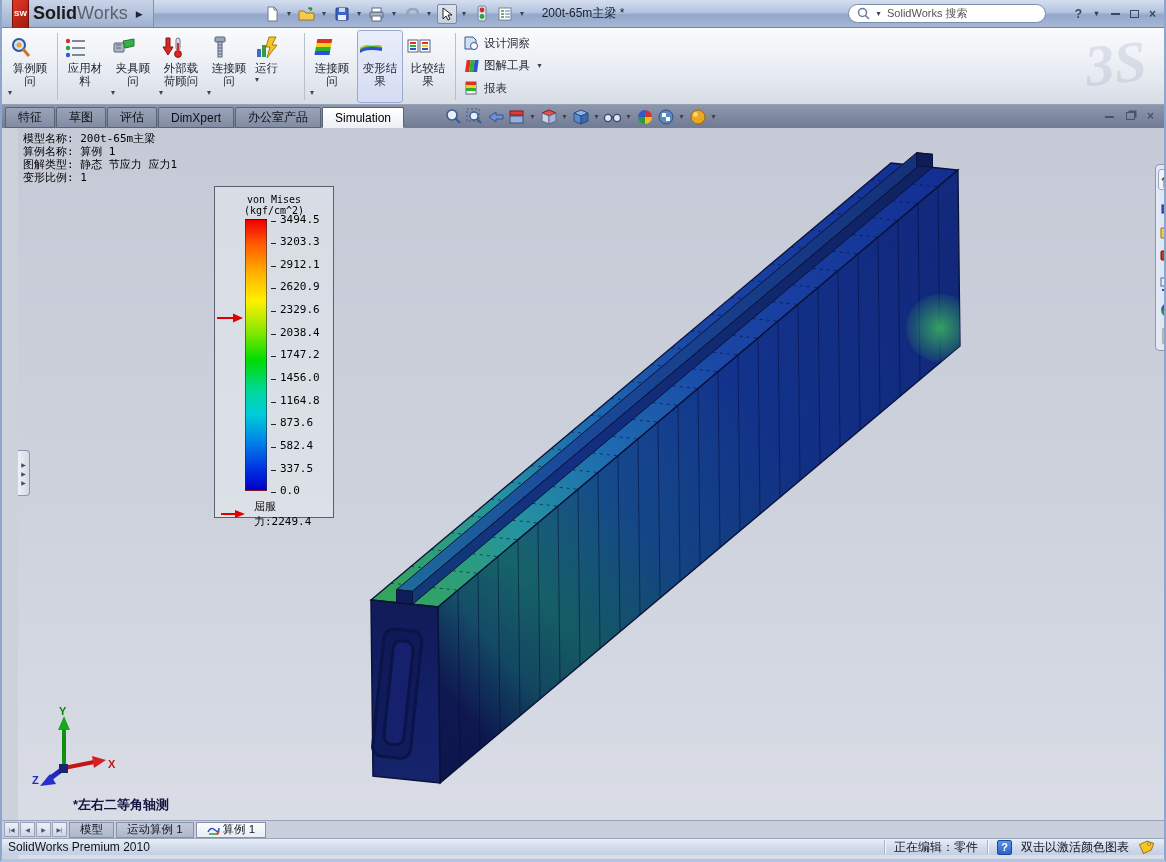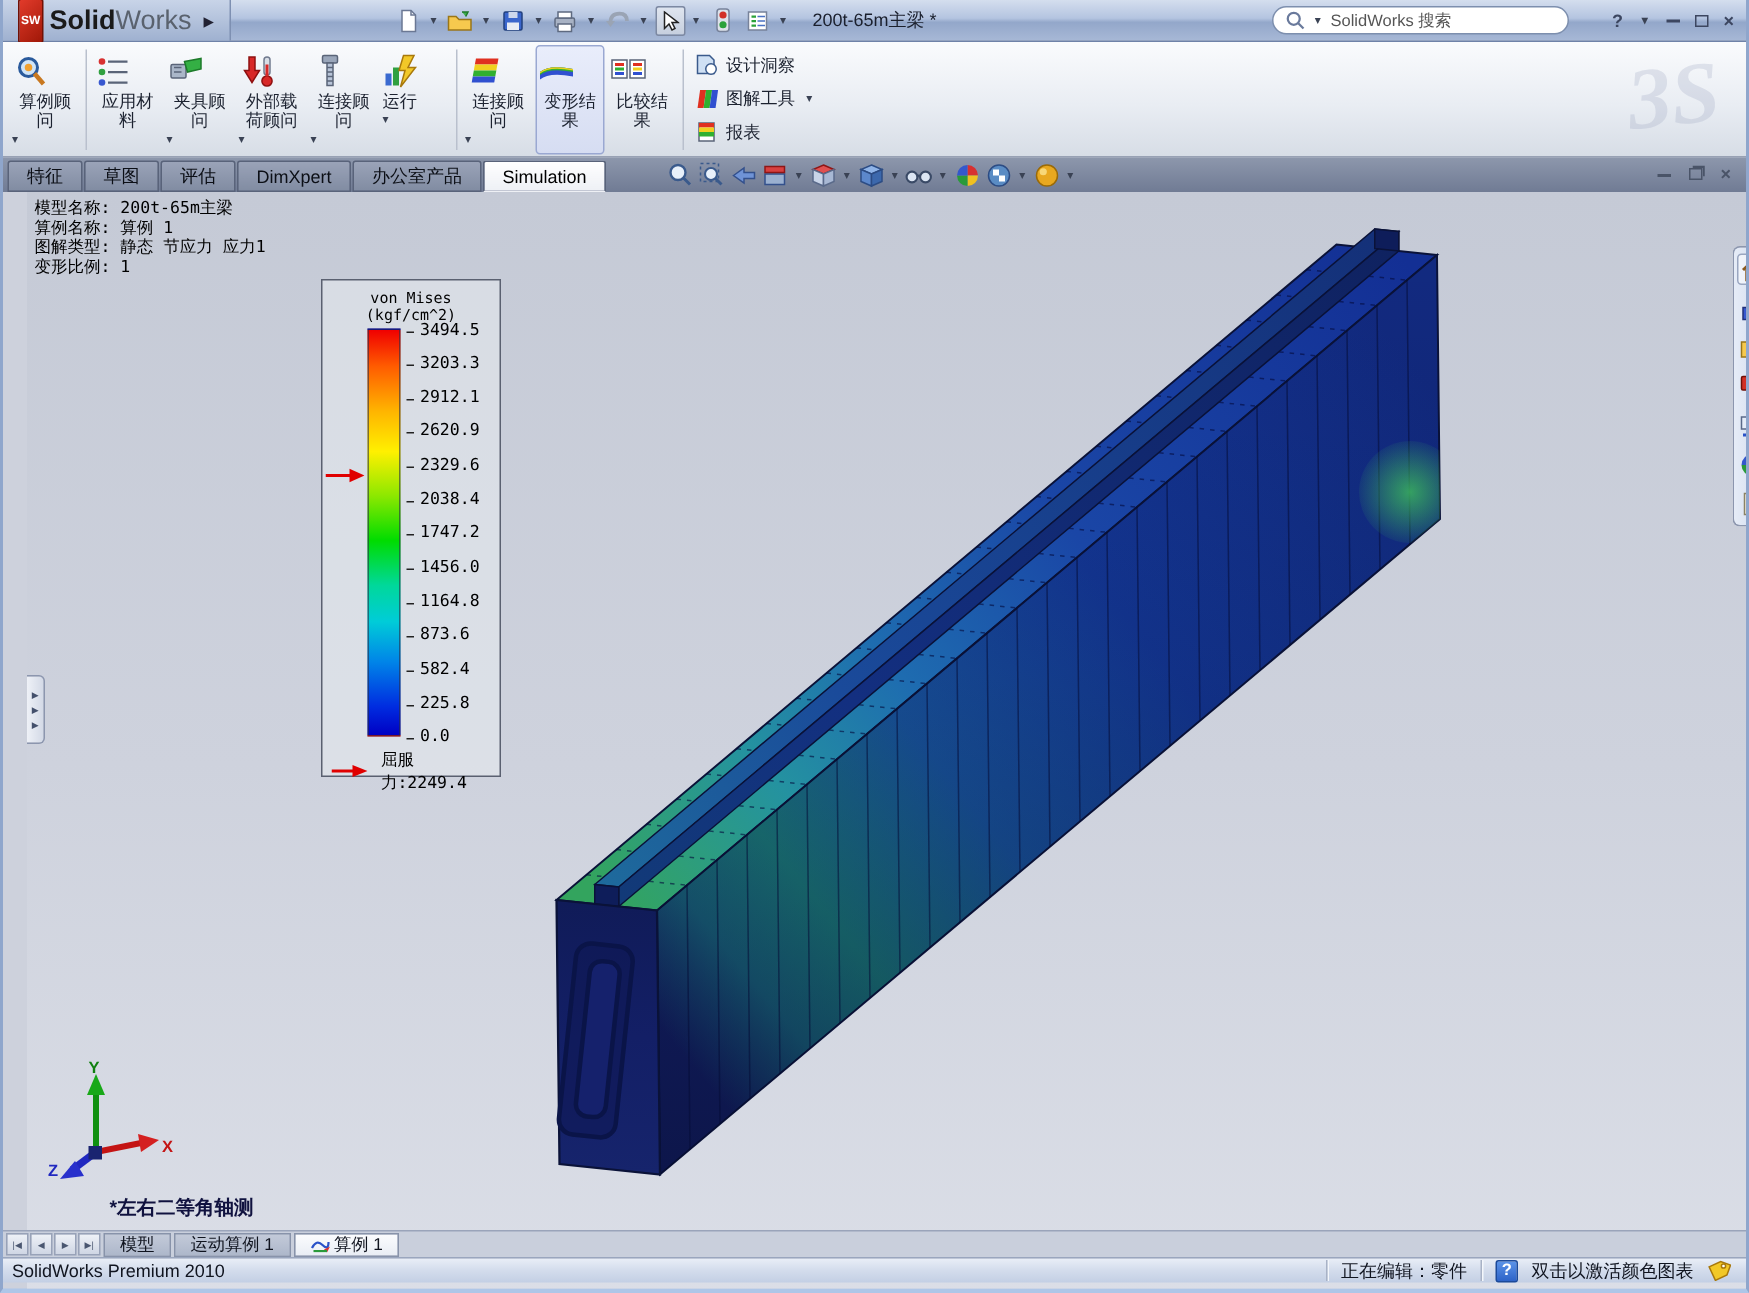--- a/index.html
+++ b/index.html
@@ -605,21 +605,21 @@
         <div class="tick">
             <span class="tm"></span>
             <span>873.6</span>
           </div>
         <div class="tick">
             <span class="tm"></span>
             <span>582.4</span>
           </div>
         <div class="tick">
             <span class="tm"></span>
-            <span>225.8</span>
+            <span>337.5</span>
           </div>
         <div class="tick">
             <span class="tm"></span>
             <span>0.0</span>
           </div>
       </div>
       <span class="lptr">
         <svg width="26" height="12">
             <line x1="0" y1="6" x2="17" y2="6" stroke="#e00000" stroke-width="2"></line>
             <polygon points="26,6 16,1.5 16,10.5" fill="#e00000"></polygon>

